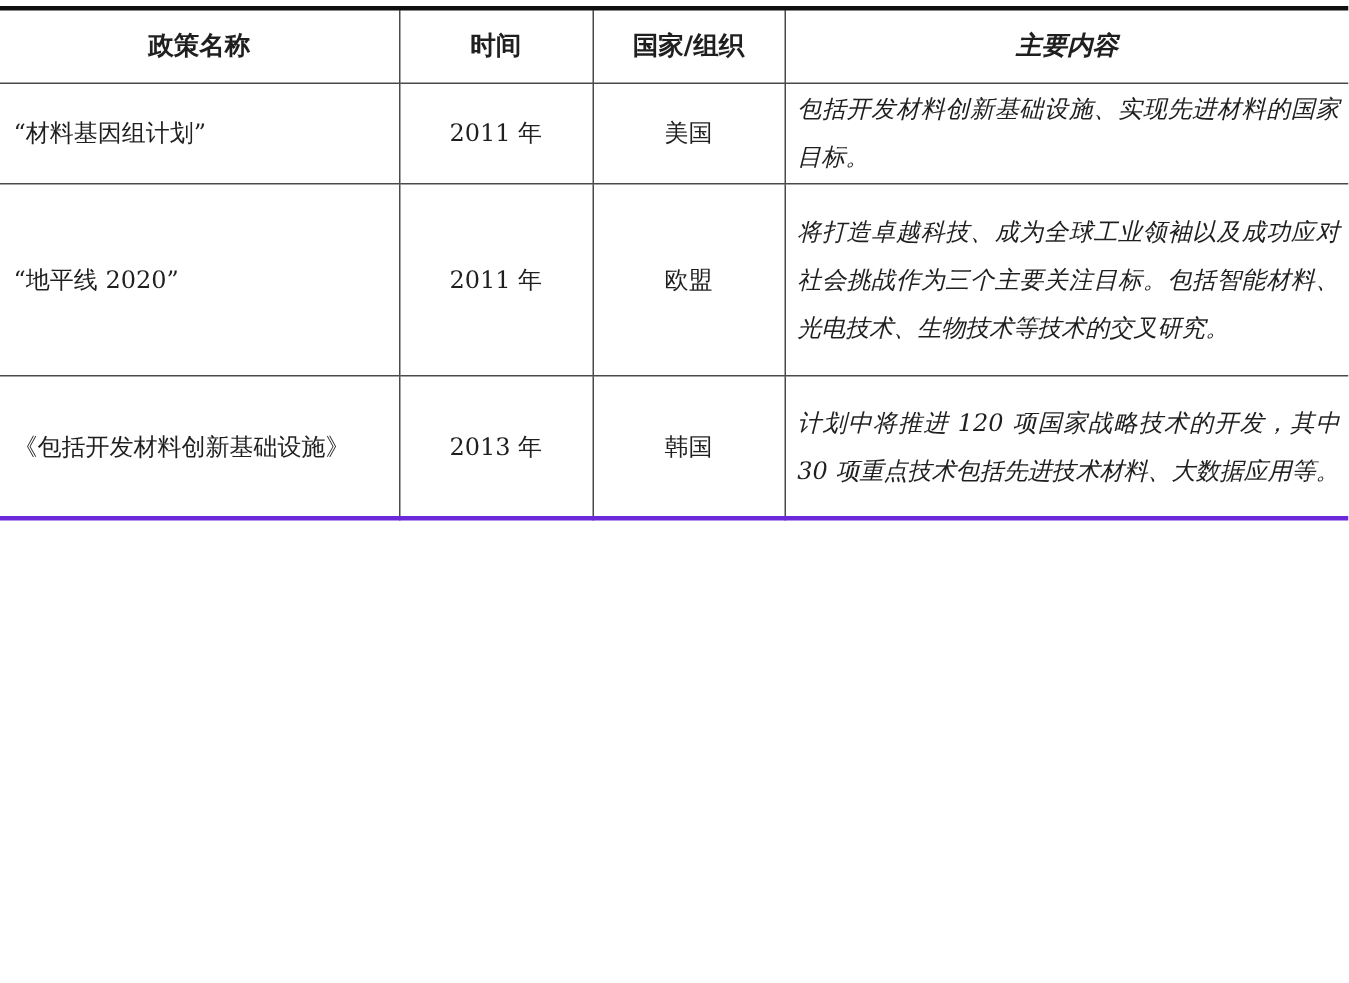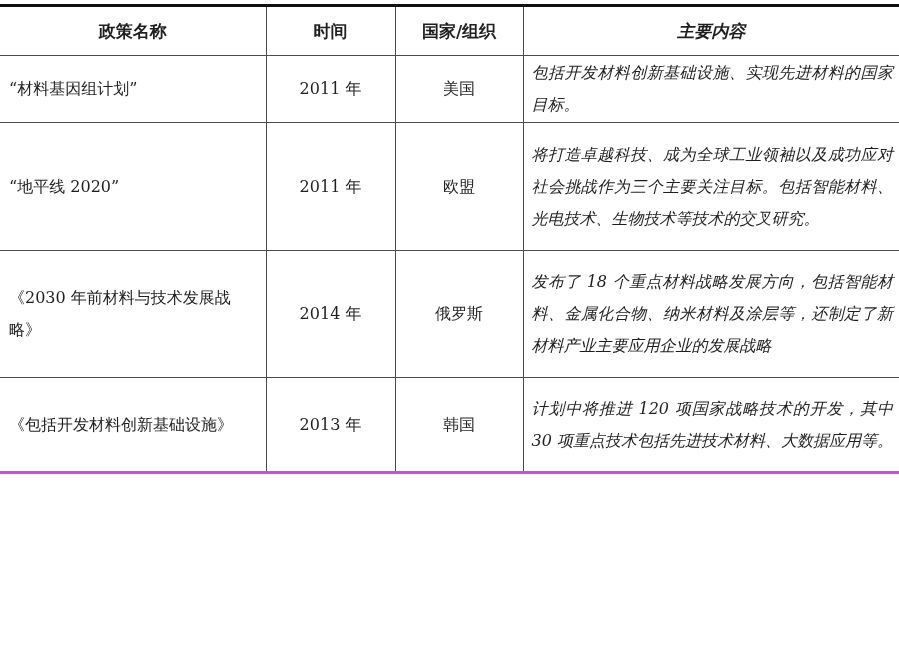--- a/index.html
+++ b/index.html
@@ -14,21 +14,21 @@
   }
   .table-wrap {
     width: 899px;
     padding-top: 4px;
   }
   table.policy-table {
     border-collapse: collapse;
     table-layout: fixed;
     width: 899px;
     border-top: 3px solid #101010;
-    border-bottom: 3px solid #d946ef;
+    border-bottom: 3px solid #6d28d9;
     background: #ffffff;
   }
   col.c-name { width: 266px; }
   col.c-time { width: 129px; }
   col.c-org  { width: 128px; }
   col.c-content { width: 376px; }
 
   th, td {
     border: 1px solid #4a4a4a;
     vertical-align: middle;
@@ -92,26 +92,20 @@
         <td class="cell-time">2011 年</td>
         <td class="cell-org">美国</td>
         <td class="cell-content">包括开发材料创新基础设施、实现先进材料的国家目标。</td>
       </tr>
       <tr class="row-h128">
         <td class="cell-name">“地平线 2020”</td>
         <td class="cell-time">2011 年</td>
         <td class="cell-org">欧盟</td>
         <td class="cell-content">将打造卓越科技、成为全球工业领袖以及成功应对社会挑战作为三个主要关注目标。包括智能材料、光电技术、生物技术等技术的交叉研究。</td>
       </tr>
-      <tr class="row-h127">
-        <td class="cell-name">《2030 年前材料与技术发展战略》</td>
-        <td class="cell-time">2014 年</td>
-        <td class="cell-org">俄罗斯</td>
-        <td class="cell-content">发布了 18 个重点材料战略发展方向，包括智能材料、金属化合物、纳米材料及涂层等，还制定了新材料产业主要应用企业的发展战略</td>
-      </tr>
       <tr class="row-h95">
         <td class="cell-name">《包括开发材料创新基础设施》</td>
         <td class="cell-time">2013 年</td>
         <td class="cell-org">韩国</td>
         <td class="cell-content">计划中将推进 120 项国家战略技术的开发，其中 30 项重点技术包括先进技术材料、大数据应用等。</td>
       </tr>
     </tbody>
   </table>
 </div>
 

